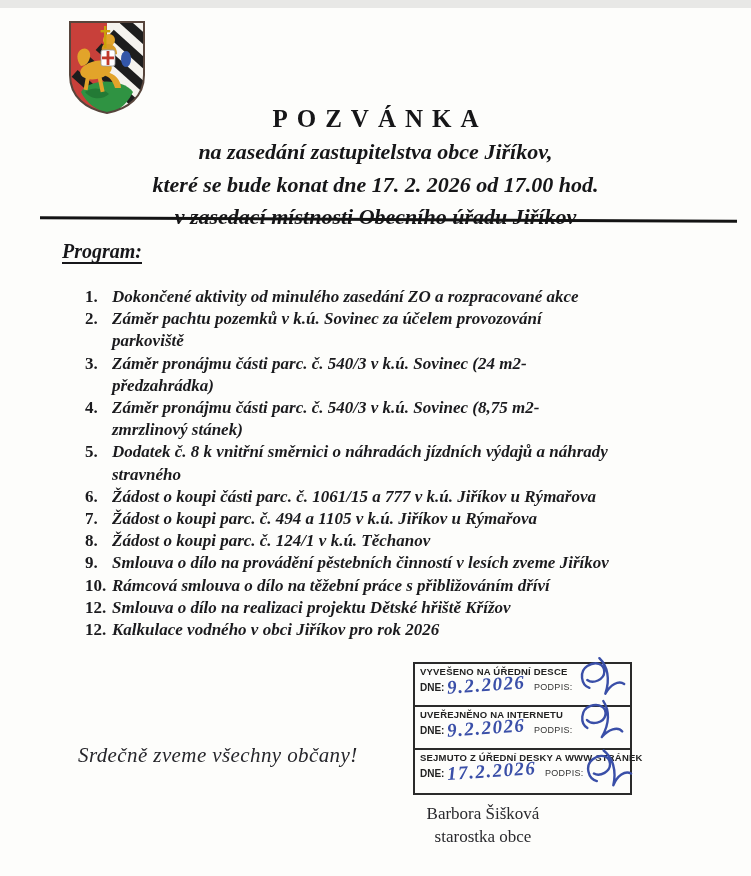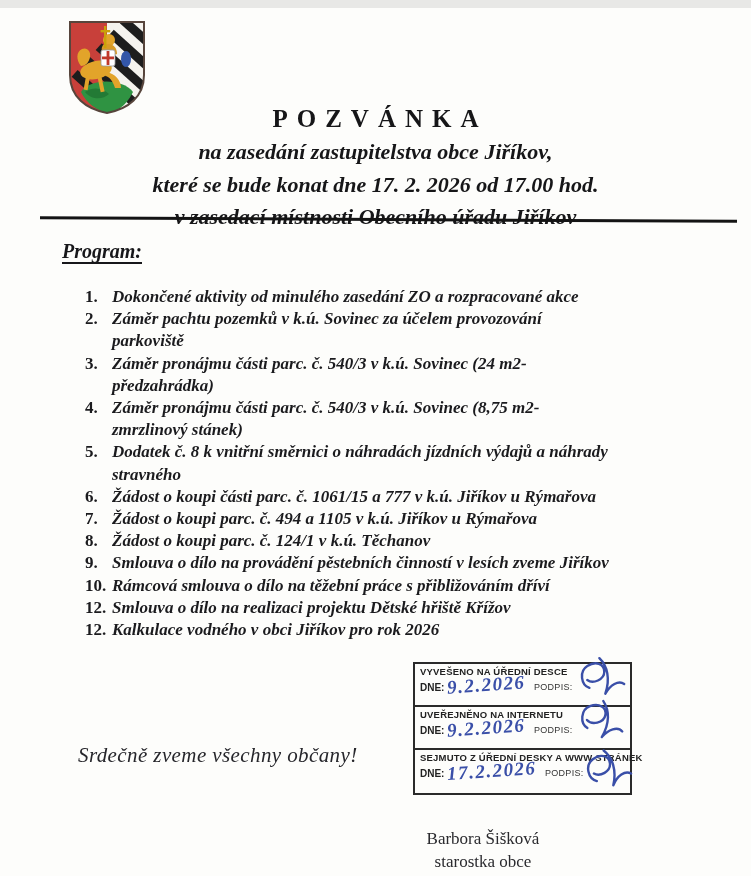--- a/index.html
+++ b/index.html
@@ -73,21 +73,21 @@
   .stamp-row:nth-child(3) .sig { top:-8px; right:-4px; }
 
   
   .invitation {
     position:absolute; left:78px; top:735px;
     font-size:21px; font-style:italic; letter-spacing:0.4px;
     color:#26262b;
     text-underline-offset:5px;
   }
   .signer {
-    position:absolute; left:398px; top:819px; width:170px;
+    position:absolute; left:398px; top:794px; width:170px;
     text-align:center; font-size:17px; line-height:23px; color:#2a2a2e;
   }
 </style>
 </head>
 <body>
 
 <div class="page">
 
   <div class="arms">
     <svg width="88" height="98" viewBox="0 0 88 98">

